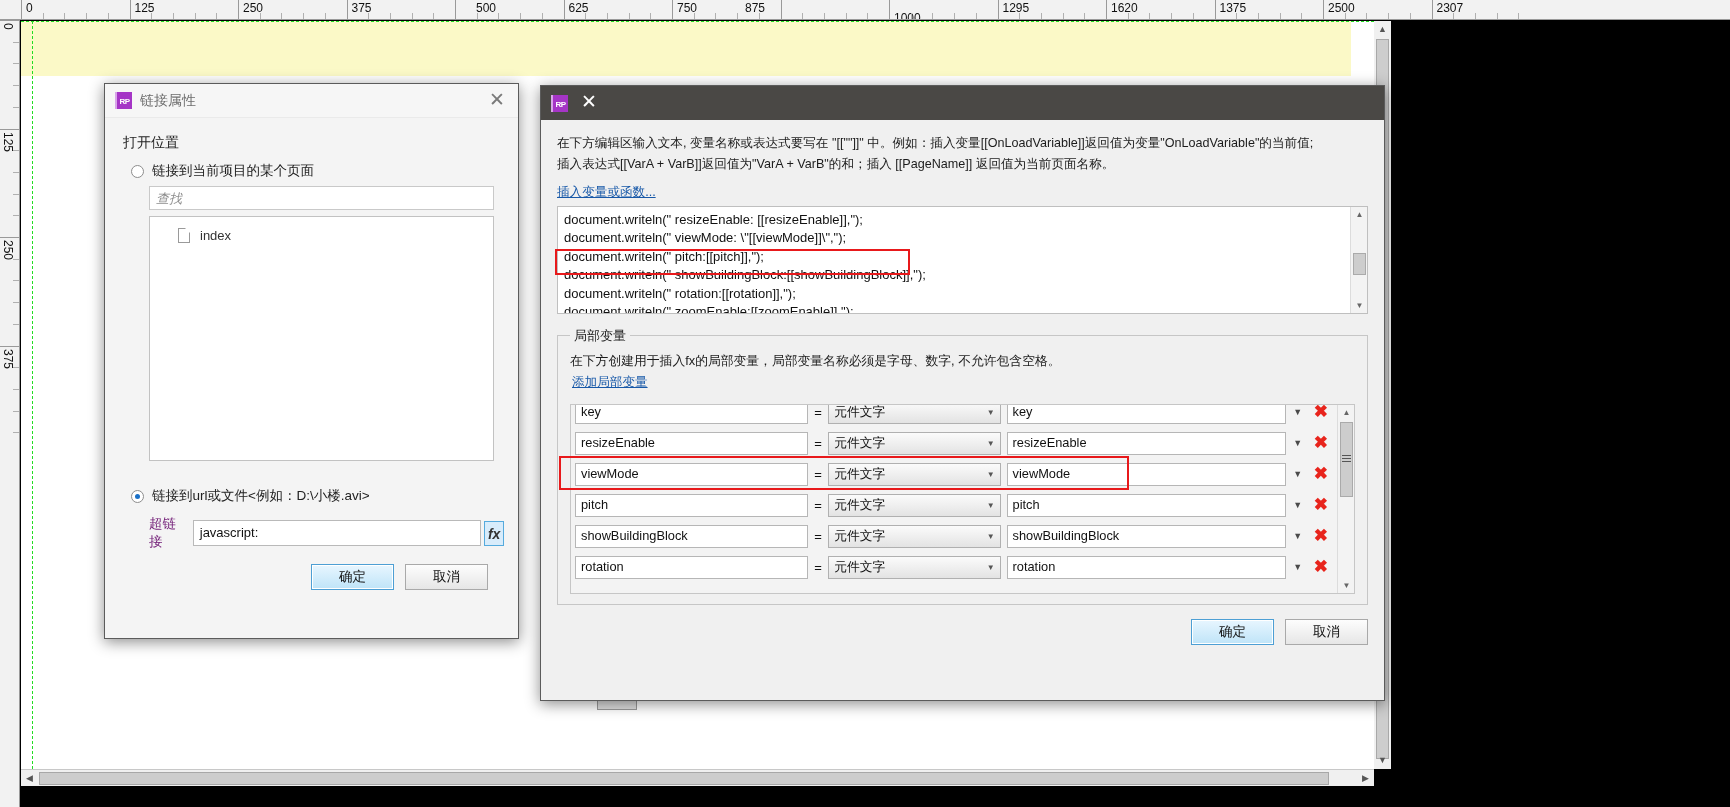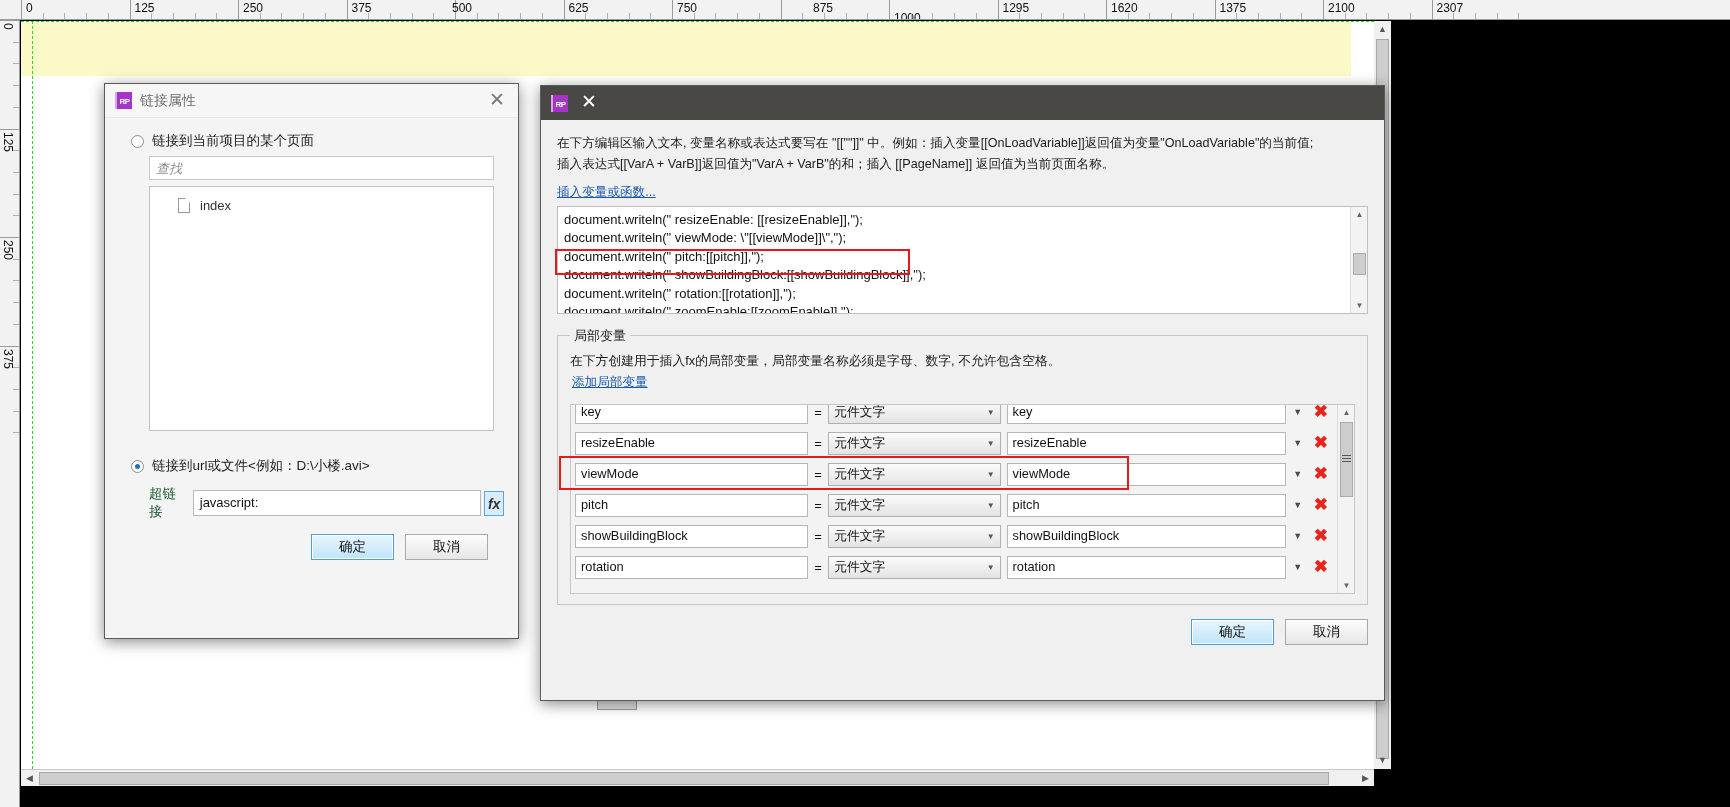--- a/index.html
+++ b/index.html
@@ -158,21 +158,21 @@
   .page-icon {
     width:12px; height:15px; border:1px solid #9a9a9a; background:#fff;
     margin-right:10px; position:relative; flex:none;
   }
   .page-icon::after {
     content:""; position:absolute; right:-1px; top:-1px;
     border-width:0 5px 5px 0; border-style:solid;
     border-color:transparent #ffffff transparent transparent;
   }
   .hl-row { display:flex; align-items:center; margin:10px 0 0 30px; }
-  .hl-label { font-size:13.5px; color:#14532d; margin-right:8px; }
+  .hl-label { font-size:13.5px; color:#701a75; margin-right:8px; }
   .hl-input {
     width:325px; height:26px; border:1px solid #b9b9b9; background:#fff;
     font-size:13px; color:#111; padding:4px 6px;
   }
   .fx-btn {
     width:22px; height:25px; margin-left:3px;
     border:1px solid #55aadd; background:#d8ecfb;
     color:#333; font-weight:bold; font-style:italic;
     font-size:14px; text-align:center; line-height:24px; cursor:pointer;
   }
@@ -283,39 +283,39 @@
     <div class="tick minor" style="left: 281.4px;"></div>
     <div class="tick minor" style="left: 303.1px;"></div>
     <div class="tick minor" style="left: 324.8px;"></div>
     <div class="tick" style="left: 346.5px;"></div>
     <div class="lbl" style="left: 348.5px;">375</div>
     <div class="tick minor" style="left: 368.2px;"></div>
     <div class="tick minor" style="left: 389.9px;"></div>
     <div class="tick minor" style="left: 411.6px;"></div>
     <div class="tick minor" style="left: 433.3px;"></div>
     <div class="tick" style="left: 455px;"></div>
-    <div class="lbl" style="left: 449px;">500</div>
+    <div class="lbl" style="left: 473px;">500</div>
     <div class="tick minor" style="left: 476.7px;"></div>
     <div class="tick minor" style="left: 498.4px;"></div>
     <div class="tick minor" style="left: 520.1px;"></div>
     <div class="tick minor" style="left: 541.8px;"></div>
     <div class="tick" style="left: 563.5px;"></div>
     <div class="lbl" style="left: 565.5px;">625</div>
     <div class="tick minor" style="left: 585.2px;"></div>
     <div class="tick minor" style="left: 606.9px;"></div>
     <div class="tick minor" style="left: 628.6px;"></div>
     <div class="tick minor" style="left: 650.3px;"></div>
     <div class="tick" style="left: 672px;"></div>
     <div class="lbl" style="left: 674px;">750</div>
     <div class="tick minor" style="left: 693.7px;"></div>
     <div class="tick minor" style="left: 715.4px;"></div>
     <div class="tick minor" style="left: 737.1px;"></div>
     <div class="tick minor" style="left: 758.8px;"></div>
     <div class="tick" style="left: 780.5px;"></div>
-    <div class="lbl" style="left: 810px;">875</div>
+    <div class="lbl" style="left: 742px;">875</div>
     <div class="tick minor" style="left: 802.2px;"></div>
     <div class="tick minor" style="left: 823.9px;"></div>
     <div class="tick minor" style="left: 845.6px;"></div>
     <div class="tick minor" style="left: 867.3px;"></div>
     <div class="tick" style="left: 889px;"></div>
     <div class="lbl" style="left: 891px; margin-top: 10px;">1000</div>
     <div class="tick minor" style="left: 910.7px;"></div>
     <div class="tick minor" style="left: 932.4px;"></div>
     <div class="tick minor" style="left: 954.1px;"></div>
     <div class="tick minor" style="left: 975.8px;"></div>
@@ -331,21 +331,21 @@
     <div class="tick minor" style="left: 1149.4px;"></div>
     <div class="tick minor" style="left: 1171.1px;"></div>
     <div class="tick minor" style="left: 1192.8px;"></div>
     <div class="tick" style="left: 1214.5px;"></div>
     <div class="lbl" style="left: 1216.5px;">1375</div>
     <div class="tick minor" style="left: 1236.2px;"></div>
     <div class="tick minor" style="left: 1257.9px;"></div>
     <div class="tick minor" style="left: 1279.6px;"></div>
     <div class="tick minor" style="left: 1301.3px;"></div>
     <div class="tick" style="left: 1323px;"></div>
-    <div class="lbl" style="left: 1325px;">2100</div>
+    <div class="lbl" style="left: 1325px;">2500</div>
     <div class="tick minor" style="left: 1344.7px;"></div>
     <div class="tick minor" style="left: 1366.4px;"></div>
     <div class="tick minor" style="left: 1388.1px;"></div>
     <div class="tick minor" style="left: 1409.8px;"></div>
     <div class="tick" style="left: 1431.5px;"></div>
     <div class="lbl" style="left: 1433.5px;">2307</div>
     <div class="tick minor" style="left: 1453.2px;"></div>
     <div class="tick minor" style="left: 1474.9px;"></div>
     <div class="tick minor" style="left: 1496.6px;"></div>
     <div class="tick minor" style="left: 1518.3px;"></div>
@@ -408,20 +408,21 @@
   <div class="arrow" style="bottom:0">▼</div>
 </div>
 
 <div class="dlg" id="dlg-link">
   <div class="dlg-title">
     <div class="rp-logo">RP</div>
     <div class="dlg-title-text">链接属性</div>
     <div class="dlg-close dark">✕</div>
   </div>
   <div class="dlg-body">
+    <div class="sec-head">打开位置</div>
 
     <div class="radio-row">
       <span class="radio"></span>
       <span>链接到当前项目的某个页面</span>
     </div>
 
     <div class="search-box">查找</div>
 
     <div class="page-list">
       <div class="page-item">

